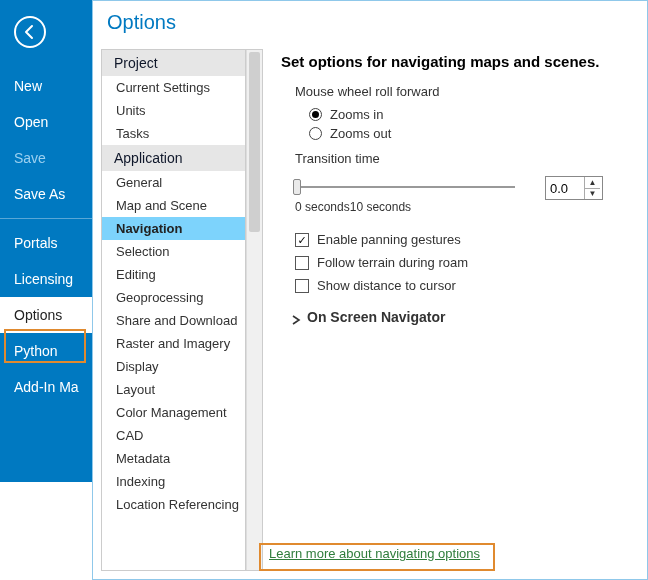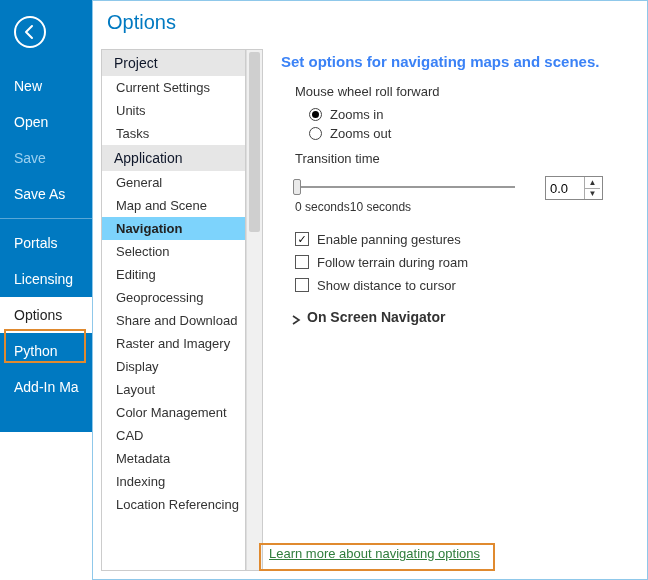--- a/index.html
+++ b/index.html
@@ -10,21 +10,21 @@
     width: 648px;
     height: 580px;
     overflow: hidden;
     position: relative;
     background: #fff;
   }
   .backstage {
     position: absolute;
     left: 0; top: 0;
     width: 92px;
-    height: 432px;
+    height: 482px;
     background: #0079c1;
     color: #fff;
   }
   .back-circle {
     width: 32px; height: 32px;
     border: 2px solid #fff;
     border-radius: 50%;
     margin: 16px 0 6px 14px;
     display:flex;align-items:center;justify-content:center;
     cursor:pointer;
@@ -113,21 +113,21 @@
   }
 
   .detail {
     flex:1;
     padding:4px 8px 0 18px;
     position:relative;
   }
   .detail h4 {
     font-size:15px;
     font-weight:600;
-    color:#3b82f6;
+    color:#000000;
     margin-bottom:14px;
   }
   .group-label { font-size:13px; margin-bottom:8px; margin-left:14px;}
   .radio-row {
     display:flex; align-items:center;
     margin:4px 0 4px 28px;
     font-size:13px;
   }
   .radio {
     width:13px;height:13px;border:1px solid #444;border-radius:50%;
@@ -150,21 +150,21 @@
     border:1px solid #888;margin-left:30px;vertical-align:top;
     width:58px;background:#fff;
   }
   .spinbox input{
     border:none;width:38px;padding:0 4px;font-size:13px;outline:none;text-align:left;
   }
   .spin-btns{width:16px;display:flex;flex-direction:column;border-left:1px solid #aaa;}
   .spin-btns div{flex:1;display:flex;align-items:center;justify-content:center;font-size:8px;color:#333;cursor:pointer;}
   .spin-btns div:first-child{border-bottom:1px solid #aaa;}
 
-  .chk-row{display:flex;align-items:flex-start;margin:8px 0 0 14px;font-size:13px;}
+  .chk-row{display:flex;align-items:flex-end;margin:8px 0 0 14px;font-size:13px;}
   .chk{
     width:14px;height:14px;border:1px solid #555;margin-right:8px;background:#fff;
     display:flex;align-items:center;justify-content:center;font-size:12px;line-height:1;color:#000;
   }
   .chk.checked::after{content:"✓";font-size:11px;}
   .expander{display:flex;align-items:flex-end;margin:16px 0 0 10px;font-weight:600;font-size:14px;}
   .expander .chev{width:10px;margin-right:6px;}
   .learn-link{
     position:absolute;left:0;bottom:6px;
     padding:4px 6px;

